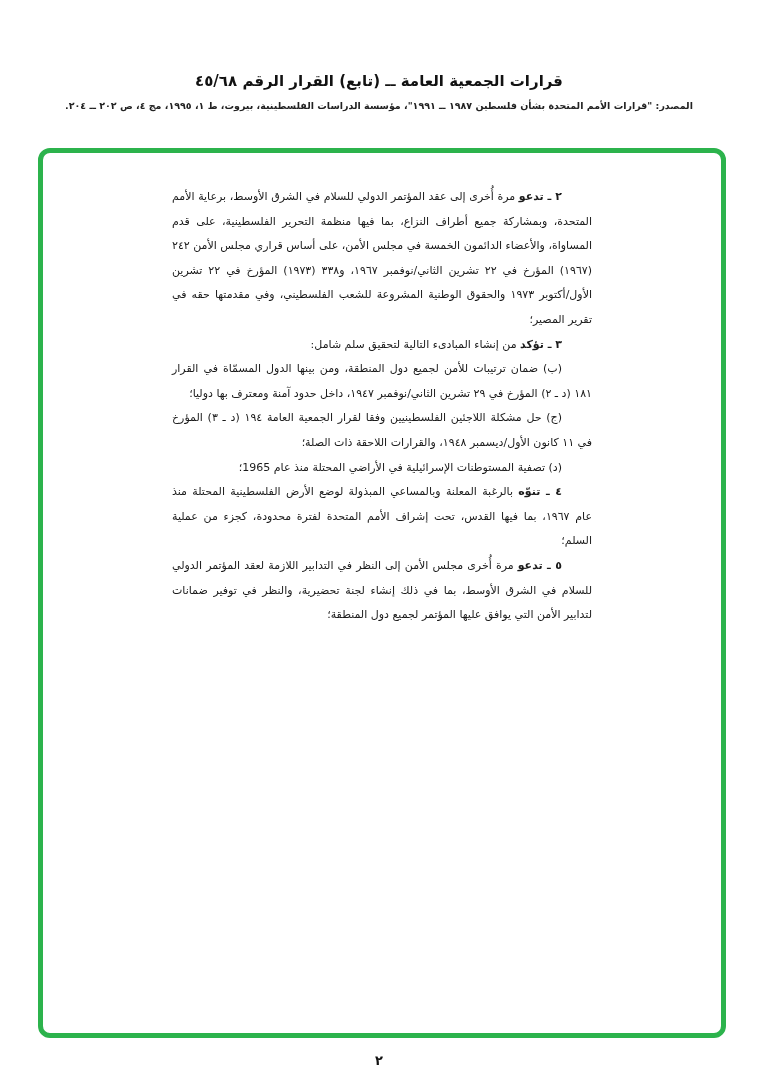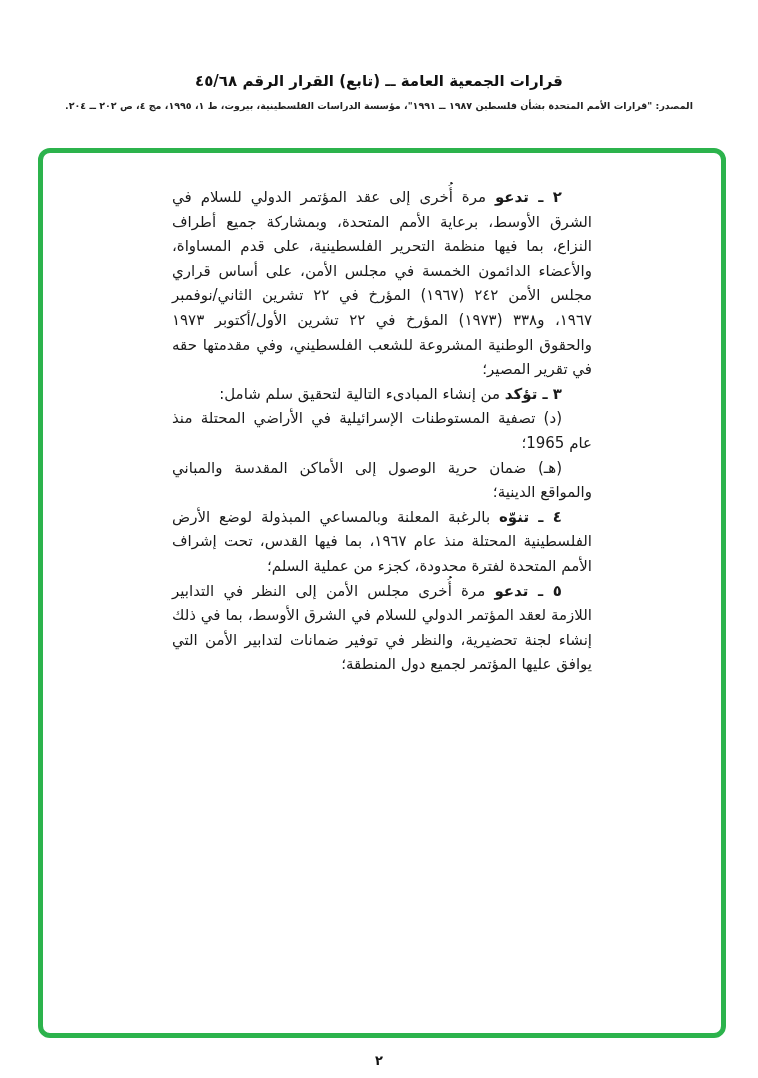--- a/index.html
+++ b/index.html
@@ -40,21 +40,21 @@
     left: 38px;
     width: 688px;
     height: 890px;
     border: 5px solid #2cb34c;
     border-radius: 12px;
     background: #ffffff;
   }
   .text-block {
     width: 420px;
     margin: 32px auto 0;
-    font-size: 15px;
+    font-size: 11px;
     line-height: 24.6px;
     text-align: justify;
     text-align-last: right;
     color: #1a1a1a;
   }
   .para {
     text-indent: 30px;
     margin: 0;
   }
   .para.op .lead {
@@ -89,29 +89,32 @@
 
       <p class="para op">
         <span class="lead">٢ ـ تدعو</span><span> مرة أُخرى إلى عقد المؤتمر الدولي للسلام في الشرق الأوسط، برعاية الأمم المتحدة، وبمشاركة جميع أطراف النزاع، بما فيها منظمة التحرير الفلسطينية، على قدم المساواة، والأعضاء الدائمون الخمسة في مجلس الأمن، على أساس قراري مجلس الأمن ٢٤٢ (١٩٦٧) المؤرخ في ٢٢ تشرين الثاني/نوفمبر ١٩٦٧، و٣٣٨ (١٩٧٣) المؤرخ في ٢٢ تشرين الأول/أكتوبر ١٩٧٣ والحقوق الوطنية المشروعة للشعب الفلسطيني، وفي مقدمتها حقه في تقرير المصير؛</span>
       </p>
 
       <p class="para op">
         <span class="lead">٣ ـ تؤكد</span><span> من إنشاء المبادىء التالية لتحقيق سلم شامل:</span>
       </p>
 
 
+      <p class="para sub">
+        <span class="lead">(ب)</span><span> ضمان ترتيبات للأمن لجميع دول المنطقة، ومن بينها الدول المسمّاة في القرار ١٨١ (د ـ ٢) المؤرخ في ٢٩ تشرين الثاني/نوفمبر ١٩٤٧، داخل حدود آمنة ومعترف بها دوليا؛</span>
+      </p>
 
+      <p class="para sub">
+        <span class="lead">(ج)</span><span> حل مشكلة اللاجئين الفلسطينيين وفقا لقرار الجمعية العامة ١٩٤ (د ـ ٣) المؤرخ في ١١ كانون الأول/ديسمبر ١٩٤٨، والقرارات اللاحقة ذات الصلة؛</span>
+      </p>
 
       <p class="para sub">
         <span class="lead">(د)</span><span> تصفية المستوطنات الإسرائيلية في الأراضي المحتلة منذ عام 1965؛</span>
       </p>
 
-      <p class="para sub">
-        <span class="lead">(هـ)</span><span> ضمان حرية الوصول إلى الأماكن المقدسة والمباني والمواقع الدينية؛</span>
-      </p>
 
       <p class="para op">
         <span class="lead">٤ ـ تنوّه</span><span> بالرغبة المعلنة وبالمساعي المبذولة لوضع الأرض الفلسطينية المحتلة منذ عام ١٩٦٧، بما فيها القدس، تحت إشراف الأمم المتحدة لفترة محدودة، كجزء من عملية السلم؛</span>
       </p>
 
       <p class="para op">
         <span class="lead">٥ ـ تدعو</span><span> مرة أُخرى مجلس الأمن إلى النظر في التدابير اللازمة لعقد المؤتمر الدولي للسلام في الشرق الأوسط، بما في ذلك إنشاء لجنة تحضيرية، والنظر في توفير ضمانات لتدابير الأمن التي يوافق عليها المؤتمر لجميع دول المنطقة؛</span>
       </p>
 
     </div>

